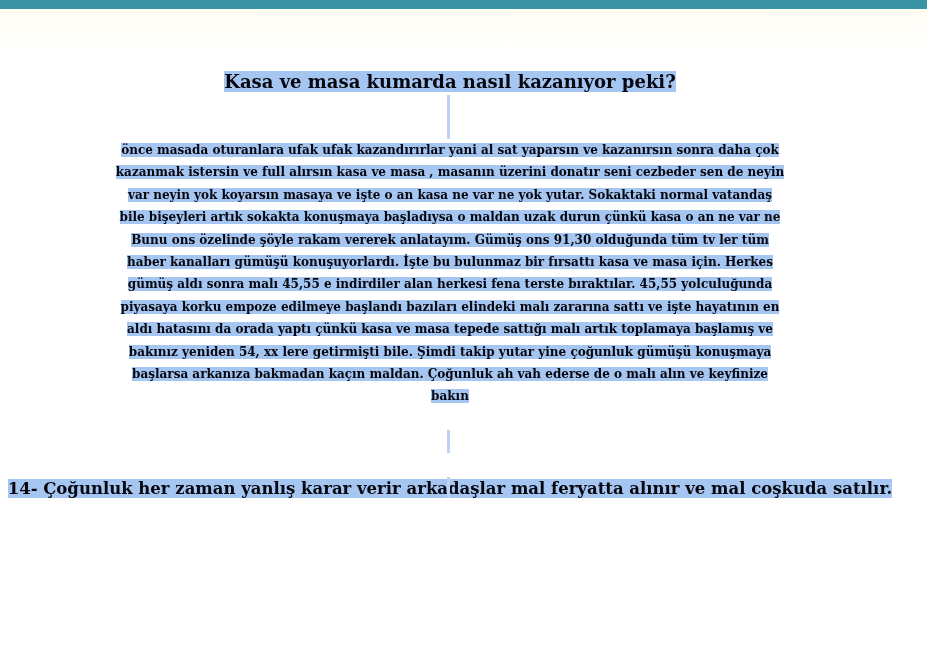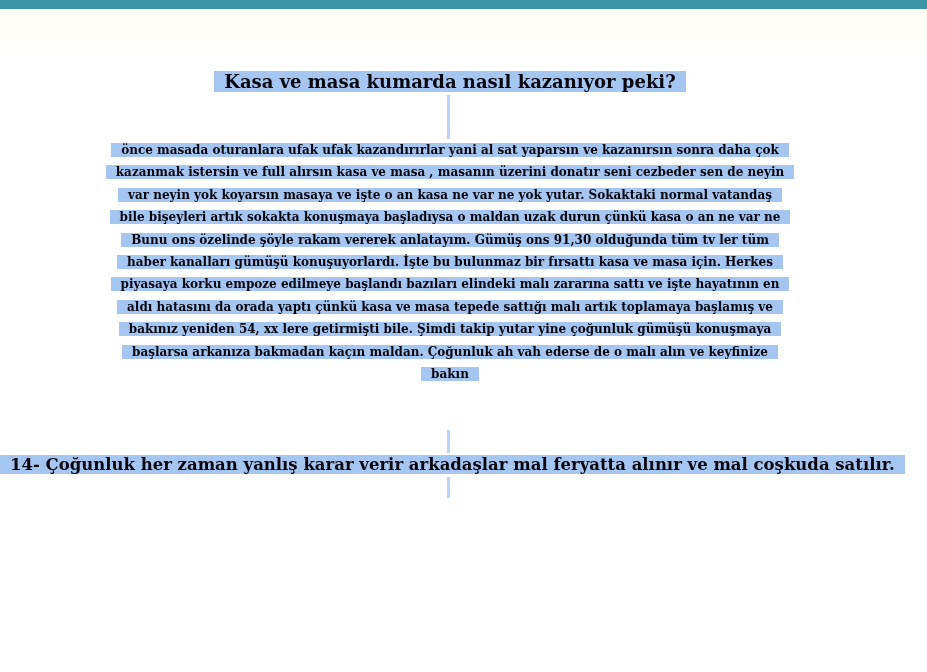--- a/index.html
+++ b/index.html
@@ -20,37 +20,37 @@
     background:var(--topbar);
   }
   .page{
     position:absolute;top:9px;left:0;width:927px;height:663px;
     background:linear-gradient(180deg,#fffdf3 0%,#ffffff 7%);
   }
   .content{position:absolute;top:0;left:0;width:900px;height:663px;}
   .hl{
     background:var(--highlight);
     color:var(--text);
-    padding:0 10px;
+    padding:0 0;
     white-space:nowrap;
   }
   .title-row{
     position:absolute;top:59px;left:0;width:900px;
     text-align:center;font-weight:bold;font-size:18px;line-height:27px;
   }
   .para{
     position:absolute;top:130px;left:0;width:900px;
     font-weight:bold;font-size:12px;
   }
   .para .line{
     text-align:center;height:22.4px;line-height:22.4px;
   }
   .footnote-row{
-    position:absolute;top:444px;left:0;width:900px;
-    font-weight:bold;font-size:16.5px;line-height:24px;
+    position:absolute;top:468px;left:0;width:900px;
+    text-align:center;font-weight:bold;font-size:16.5px;line-height:24px;
   }
   .sel-mark{
     position:absolute;left:447px;width:3px;
     background:var(--selmark);
   }
   .sel-mark.m1{top:86px;height:44px;}
   .sel-mark.m2{top:421px;height:23px;}
   .sel-mark.m3{top:468px;height:21px;}
 </style>
 </head>
@@ -67,20 +67,21 @@
 
     <div class="sel-mark m1"></div>
 
     <div class="para">
       <div class="line"><span class="hl">önce masada oturanlara ufak ufak kazandırırlar yani al sat yaparsın ve kazanırsın sonra daha çok</span></div>
       <div class="line"><span class="hl">kazanmak istersin ve full alırsın kasa ve masa , masanın üzerini donatır seni cezbeder sen de neyin</span></div>
       <div class="line"><span class="hl">var neyin yok koyarsın masaya ve işte o an kasa ne var ne yok yutar. Sokaktaki normal vatandaş</span></div>
       <div class="line"><span class="hl">bile bişeyleri artık sokakta konuşmaya başladıysa o maldan uzak durun çünkü kasa o an ne var ne</span></div>
       <div class="line"><span class="hl">Bunu ons özelinde şöyle rakam vererek anlatayım. Gümüş ons 91,30 olduğunda tüm tv ler tüm</span></div>
       <div class="line"><span class="hl">haber kanalları gümüşü konuşuyorlardı. İşte bu bulunmaz bir fırsattı kasa ve masa için. Herkes</span></div>
+      <div class="line"><span class="hl">gümüş aldı sonra malı 45,55 e indirdiler alan herkesi fena terste bıraktılar. 45,55 yolculuğunda</span></div>
       <div class="line"><span class="hl">piyasaya korku empoze edilmeye başlandı bazıları elindeki malı zararına sattı ve işte hayatının en</span></div>
       <div class="line"><span class="hl">aldı hatasını da orada yaptı çünkü kasa ve masa tepede sattığı malı artık toplamaya başlamış ve</span></div>
       <div class="line"><span class="hl">bakınız yeniden 54, xx lere getirmişti bile. Şimdi takip yutar yine çoğunluk gümüşü konuşmaya</span></div>
       <div class="line"><span class="hl">başlarsa arkanıza bakmadan kaçın maldan. Çoğunluk ah vah ederse de o malı alın ve keyfinize</span></div>
       <div class="line"><span class="hl">bakın</span></div>
     </div>
 
     <div class="sel-mark m2"></div>
 
     <div class="footnote-row">

